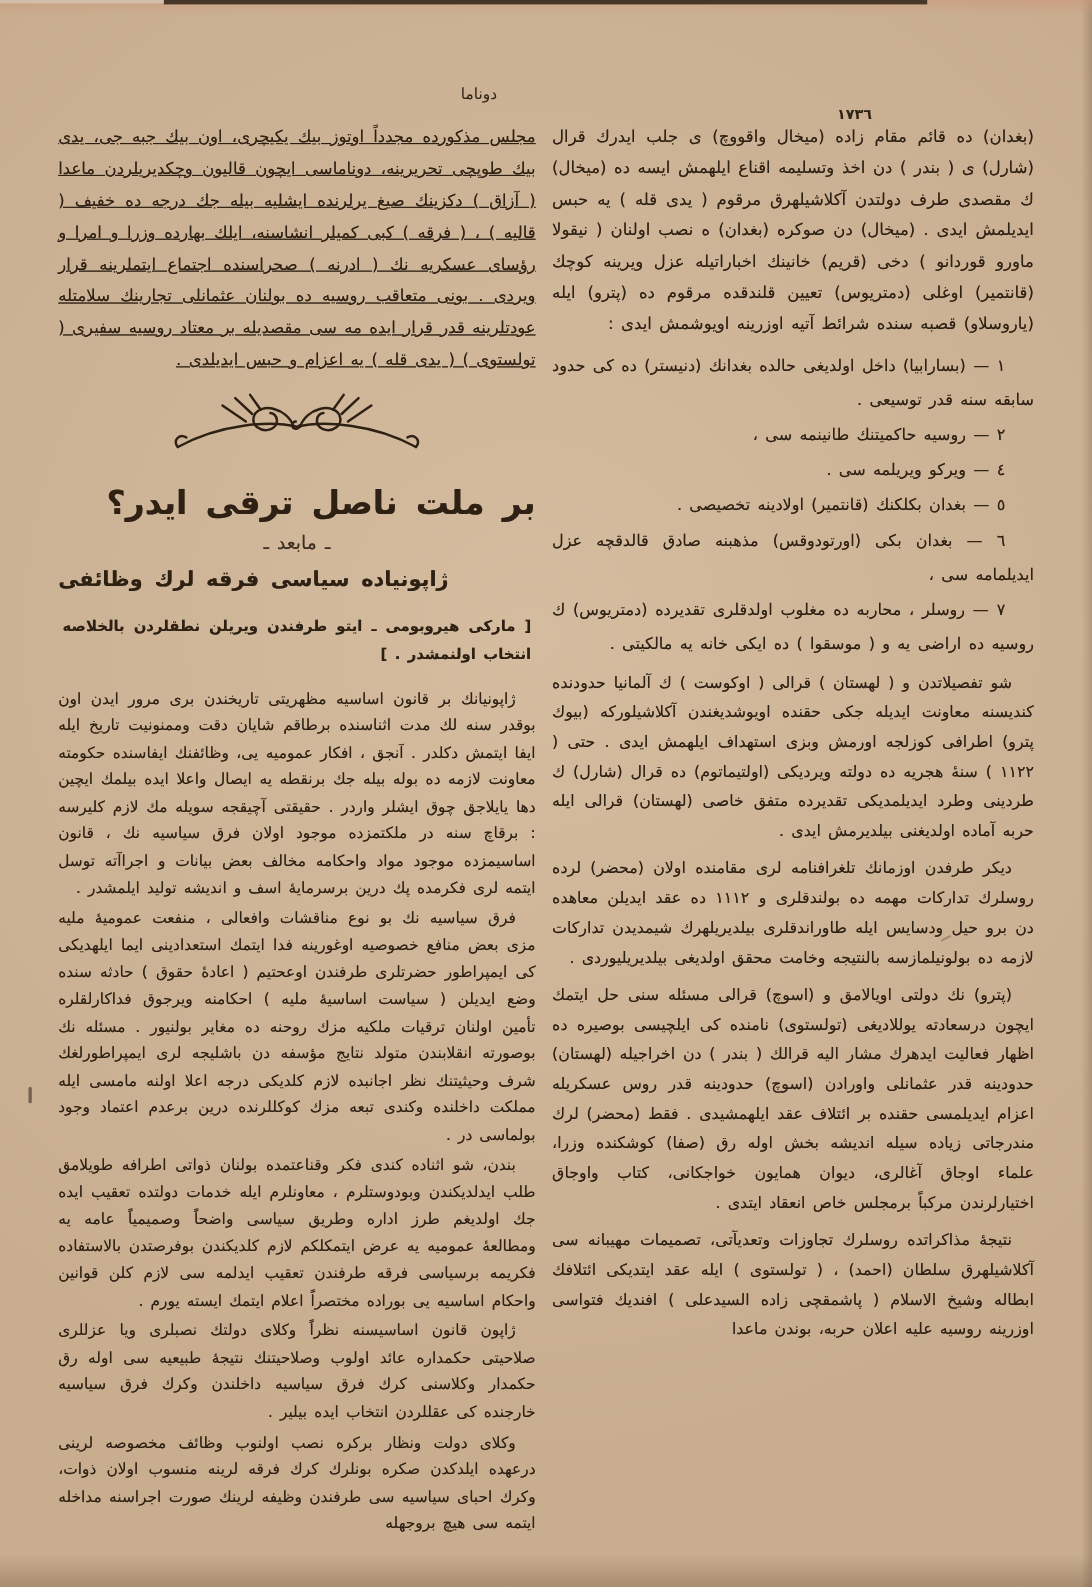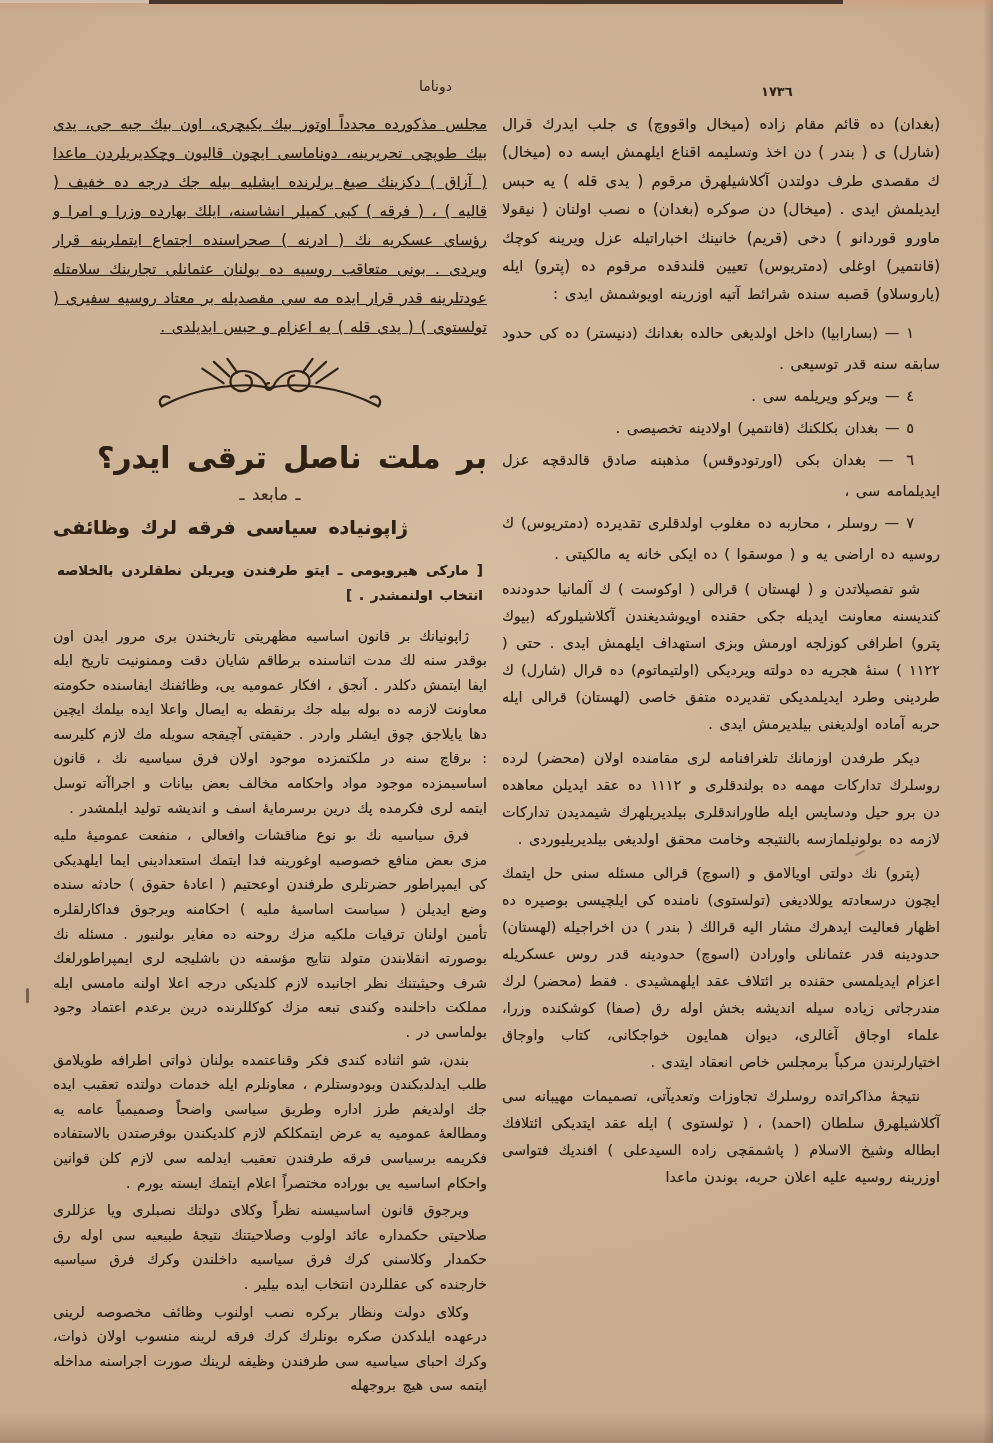--- a/index.html
+++ b/index.html
@@ -13,21 +13,21 @@
       linear-gradient(0deg, rgba(92,66,44,0.30) 0px, rgba(92,66,44,0) 30px),
       linear-gradient(90deg, rgba(58,40,25,0.42) 0px, rgba(58,40,25,0) 10px),
       linear-gradient(270deg, rgba(58,40,25,0.22) 0px, rgba(58,40,25,0) 10px);
     font-family:"DejaVu Sans",sans-serif;color:#2e2114;padding-left:29px;
   }
   .edge-top-dark{position:absolute;top:0;left:178px;width:694px;height:4px;background:#241a12;opacity:.8;}
   .edge-top-light{position:absolute;top:0;left:0;width:178px;height:3px;background:#d8d2c8;opacity:.6;}
 
   .page-header{position:absolute;top:78px;left:0;width:100%;height:24px;}
   .journal-title{position:absolute;left:448px;top:0;font-size:14px;letter-spacing:1px;}
-  .page-number{position:absolute;left:790px;top:6px;font-size:13px;letter-spacing:3px;font-weight:bold;}
+  .page-number{position:absolute;left:790px;top:19px;font-size:13px;letter-spacing:3px;font-weight:bold;}
 
   .columns{position:absolute;top:110px;right:53px;left:53px;display:flex;gap:15px;direction:rtl;}
   .col{direction:rtl;}
   .col-right{width:438px;}
   .col-left{width:434px;}
 
   p{margin:0;text-align:justify;text-justify:inter-word;direction:rtl;word-spacing:2px;
     text-shadow:0 0 .5px rgba(46,33,20,.55);}
 
   
@@ -60,20 +60,21 @@
     <span class="journal-title">دوناما</span>
     <span class="page-number">١٧٣٦</span>
   </div>
 
   <div class="columns">
 
     <div class="col col-right">
       <p class="rc-top">(بغدان) ده قائم مقام زاده (ميخال واقووچ) ى جلب ايدرك قرال (شارل) ى ( بندر ) دن اخذ وتسليمه اقناع ايلهمش ايسه ده (ميخال) ك مقصدى طرف دولتدن آكلاشيلهرق مرقوم ( يدى قله ) يه حبس ايديلمش ايدى . (ميخال) دن صوكره (بغدان) ه نصب اولنان ( نيقولا ماورو قوردانو ) دخى (قريم) خانينك اخباراتيله عزل ويرينه كوچك (قانتمير) اوغلى (دمتريوس) تعيين قلندقده مرقوم ده (پترو) ايله (ياروسلاو) قصبه سنده شرائط آتيه اوزرينه اويوشمش ايدى :</p>
       <div class="treaty-list">
         <p class="treaty-item">١ — (بسارابيا) داخل اولديغى حالده بغدانك (دنيستر) ده كى حدود سابقه سنه قدر توسيعى .</p>
+        <p class="treaty-item">٢ — روسيه حاكميتنك طانينمه سى ،</p>
         <p class="treaty-item">٤ — ويركو ويريلمه سى .</p>
         <p class="treaty-item">٥ — بغدان بكلكنك (قانتمير) اولادينه تخصيصى .</p>
         <p class="treaty-item">٦ — بغدان بكى (اورتودوقس) مذهبنه صادق قالدقچه عزل ايديلمامه سى ،</p>
         <p class="treaty-item">٧ — روسلر ، محاربه ده مغلوب اولدقلرى تقديرده (دمتريوس) ك روسيه ده اراضى يه و ( موسقوا ) ده ايكى خانه يه مالكيتى .</p>
       </div>
       <p class="rc-body">شو تفصيلاتدن و ( لهستان ) قرالى ( اوكوست ) ك آلمانيا حدودنده كنديسنه معاونت ايديله جكى حقنده اويوشديغندن آكلاشيلوركه (بيوك پترو) اطرافى كوزلجه اورمش وبزى استهداف ايلهمش ايدى . حتى ( ١١٢٢ ) سنهٔ هجريه ده دولته ويرديكى (اولتيماتوم) ده قرال (شارل) ك طردينى وطرد ايديلمديكى تقديرده متفق خاصى (لهستان) قرالى ايله حربه آماده اولديغنى بيلديرمش ايدى .</p>
       <p class="rc-body">ديكر طرفدن اوزمانك تلغرافنامه لرى مقامنده اولان (محضر) لرده روسلرك تداركات مهمه ده بولندقلرى و ١١١٢ ده عقد ايديلن معاهده دن برو حيل ودسايس ايله طاوراندقلرى بيلديريلهرك شيمديدن تداركات لازمه ده بولونيلمازسه بالنتيجه وخامت محقق اولديغى بيلديريليوردى .</p>
       <p class="rc-body">(پترو) نك دولتى اويالامق و (اسوچ) قرالى مسئله سنى حل ايتمك ايچون درسعادته يوللاديغى (تولستوى) نامنده كى ايلچيسى بوصيره ده اظهار فعاليت ايدهرك مشار اليه قرالك ( بندر ) دن اخراجيله (لهستان) حدودينه قدر عثمانلى واورادن (اسوچ) حدودينه قدر روس عسكريله اعزام ايديلمسى حقنده بر ائتلاف عقد ايلهمشيدى . فقط (محضر) لرك مندرجاتى زياده سيله انديشه بخش اوله رق (صفا) كوشكنده وزرا، علماء اوجاق آغالرى، ديوان همايون خواجكانى، كتاب واوجاق اختيارلرندن مركباً برمجلس خاص انعقاد ايتدى .</p>
       <p class="rc-body">نتيجهٔ مذاكراتده روسلرك تجاوزات وتعديآتى، تصميمات مهيبانه سى آكلاشيلهرق سلطان (احمد) ، ( تولستوى ) ايله عقد ايتديكى ائتلافك ابطاله وشيخ الاسلام ( پاشمقچى زاده السيدعلى ) افنديك فتواسى اوزرينه روسيه عليه اعلان حربه، بوندن ماعدا</p>
     </div>
@@ -99,21 +100,21 @@
       </div>
 
       <p class="headline">بر ملت ناصل ترقى ايدر؟</p>
       <p class="continuation-note">ـ مابعد ـ</p>
       <p class="section-subtitle">ژاپونياده سياسى فرقه لرك وظائفى</p>
       <p class="attribution">[ ماركى هيروبومى ـ ايتو طرفندن ويريلن نطقلردن بالخلاصه انتخاب اولنمشدر . ]</p>
 
       <p class="lc-body">ژاپونيانك بر قانون اساسيه مظهريتى تاريخندن برى مرور ايدن اون بوقدر سنه لك مدت اثناسنده برطاقم شايان دقت وممنونيت تاريخ ايله ايفا ايتمش دكلدر . آنجق ، افكار عموميه يى، وظائفنك ايفاسنده حكومته معاونت لازمه ده بوله بيله جك برنقطه يه ايصال واعلا ايده بيلمك ايچين دها يايلاجق چوق ايشلر واردر . حقيقتى آچيقجه سويله مك لازم كليرسه : برقاچ سنه در ملكتمزده موجود اولان فرق سياسيه نك ، قانون اساسيمزده موجود مواد واحكامه مخالف بعض بيانات و اجراآته توسل ايتمه لرى فكرمده پك درين برسرمايهٔ اسف و انديشه توليد ايلمشدر .</p>
       <p class="lc-body">فرق سياسيه نك بو نوع مناقشات وافعالى ، منفعت عموميهٔ مليه مزى بعض منافع خصوصيه اوغورينه فدا ايتمك استعدادينى ايما ايلهديكى كى ايمپراطور حضرتلرى طرفندن اوعحتيم ( اعادهٔ حقوق ) حادثه سنده وضع ايديلن ( سياست اساسيهٔ مليه ) احكامنه ويرجوق فداكارلقلره تأمين اولنان ترقيات ملكيه مزك روحنه ده مغاير بولنيور . مسئله نك بوصورته انقلابندن متولد نتايج مؤسفه دن باشليجه لرى ايمپراطورلغك شرف وحيثيتنك نظر اجانبده لازم كلديكى درجه اعلا اولنه مامسى ايله مملكت داخلنده وكندى تبعه مزك كوكللرنده درين برعدم اعتماد وجود بولماسى در .</p>
       <p class="lc-body">بندن، شو اثناده كندى فكر وقناعتمده بولنان ذواتى اطرافه طويلامق طلب ايدلديكندن وبودوستلرم ، معاونلرم ايله خدمات دولتده تعقيب ايده جك اولديغم طرز اداره وطريق سياسى واضحاً وصميمياً عامه يه ومطالعهٔ عموميه يه عرض ايتمكلكم لازم كلديكندن بوفرصتدن بالاستفاده فكريمه برسياسى فرقه طرفندن تعقيب ايدلمه سى لازم كلن قوانين واحكام اساسيه يى بوراده مختصراً اعلام ايتمك ايسته يورم .</p>
-      <p class="lc-body">ويرجوق قانون اساسيسنه نظراً وكلاى دولتك نصبلرى ويا عزللرى صلاحيتى حكمداره عائد اولوب وصلاحيتنك نتيجهٔ طبيعيه سى اوله رق حكمدار وكلاسنى كرك فرق سياسيه داخلندن وكرك فرق سياسيه خارجنده كى عقللردن انتخاب ايده بيلير .</p>
+      <p class="lc-body">ژاپون قانون اساسيسنه نظراً وكلاى دولتك نصبلرى ويا عزللرى صلاحيتى حكمداره عائد اولوب وصلاحيتنك نتيجهٔ طبيعيه سى اوله رق حكمدار وكلاسنى كرك فرق سياسيه داخلندن وكرك فرق سياسيه خارجنده كى عقللردن انتخاب ايده بيلير .</p>
       <p class="lc-body">وكلاى دولت ونظار بركره نصب اولنوب وظائف مخصوصه لرينى درعهده ايلدكدن صكره بونلرك كرك فرقه لرينه منسوب اولان ذوات، وكرك احباى سياسيه سى طرفندن وظيفه لرينك صورت اجراسنه مداخله ايتمه سى هيچ بروجهله</p>
     </div>
 
   </div>
 
   <div class="margin-mark"></div>
   <div class="margin-tick"></div>
 </div>
 
 </body></html>

